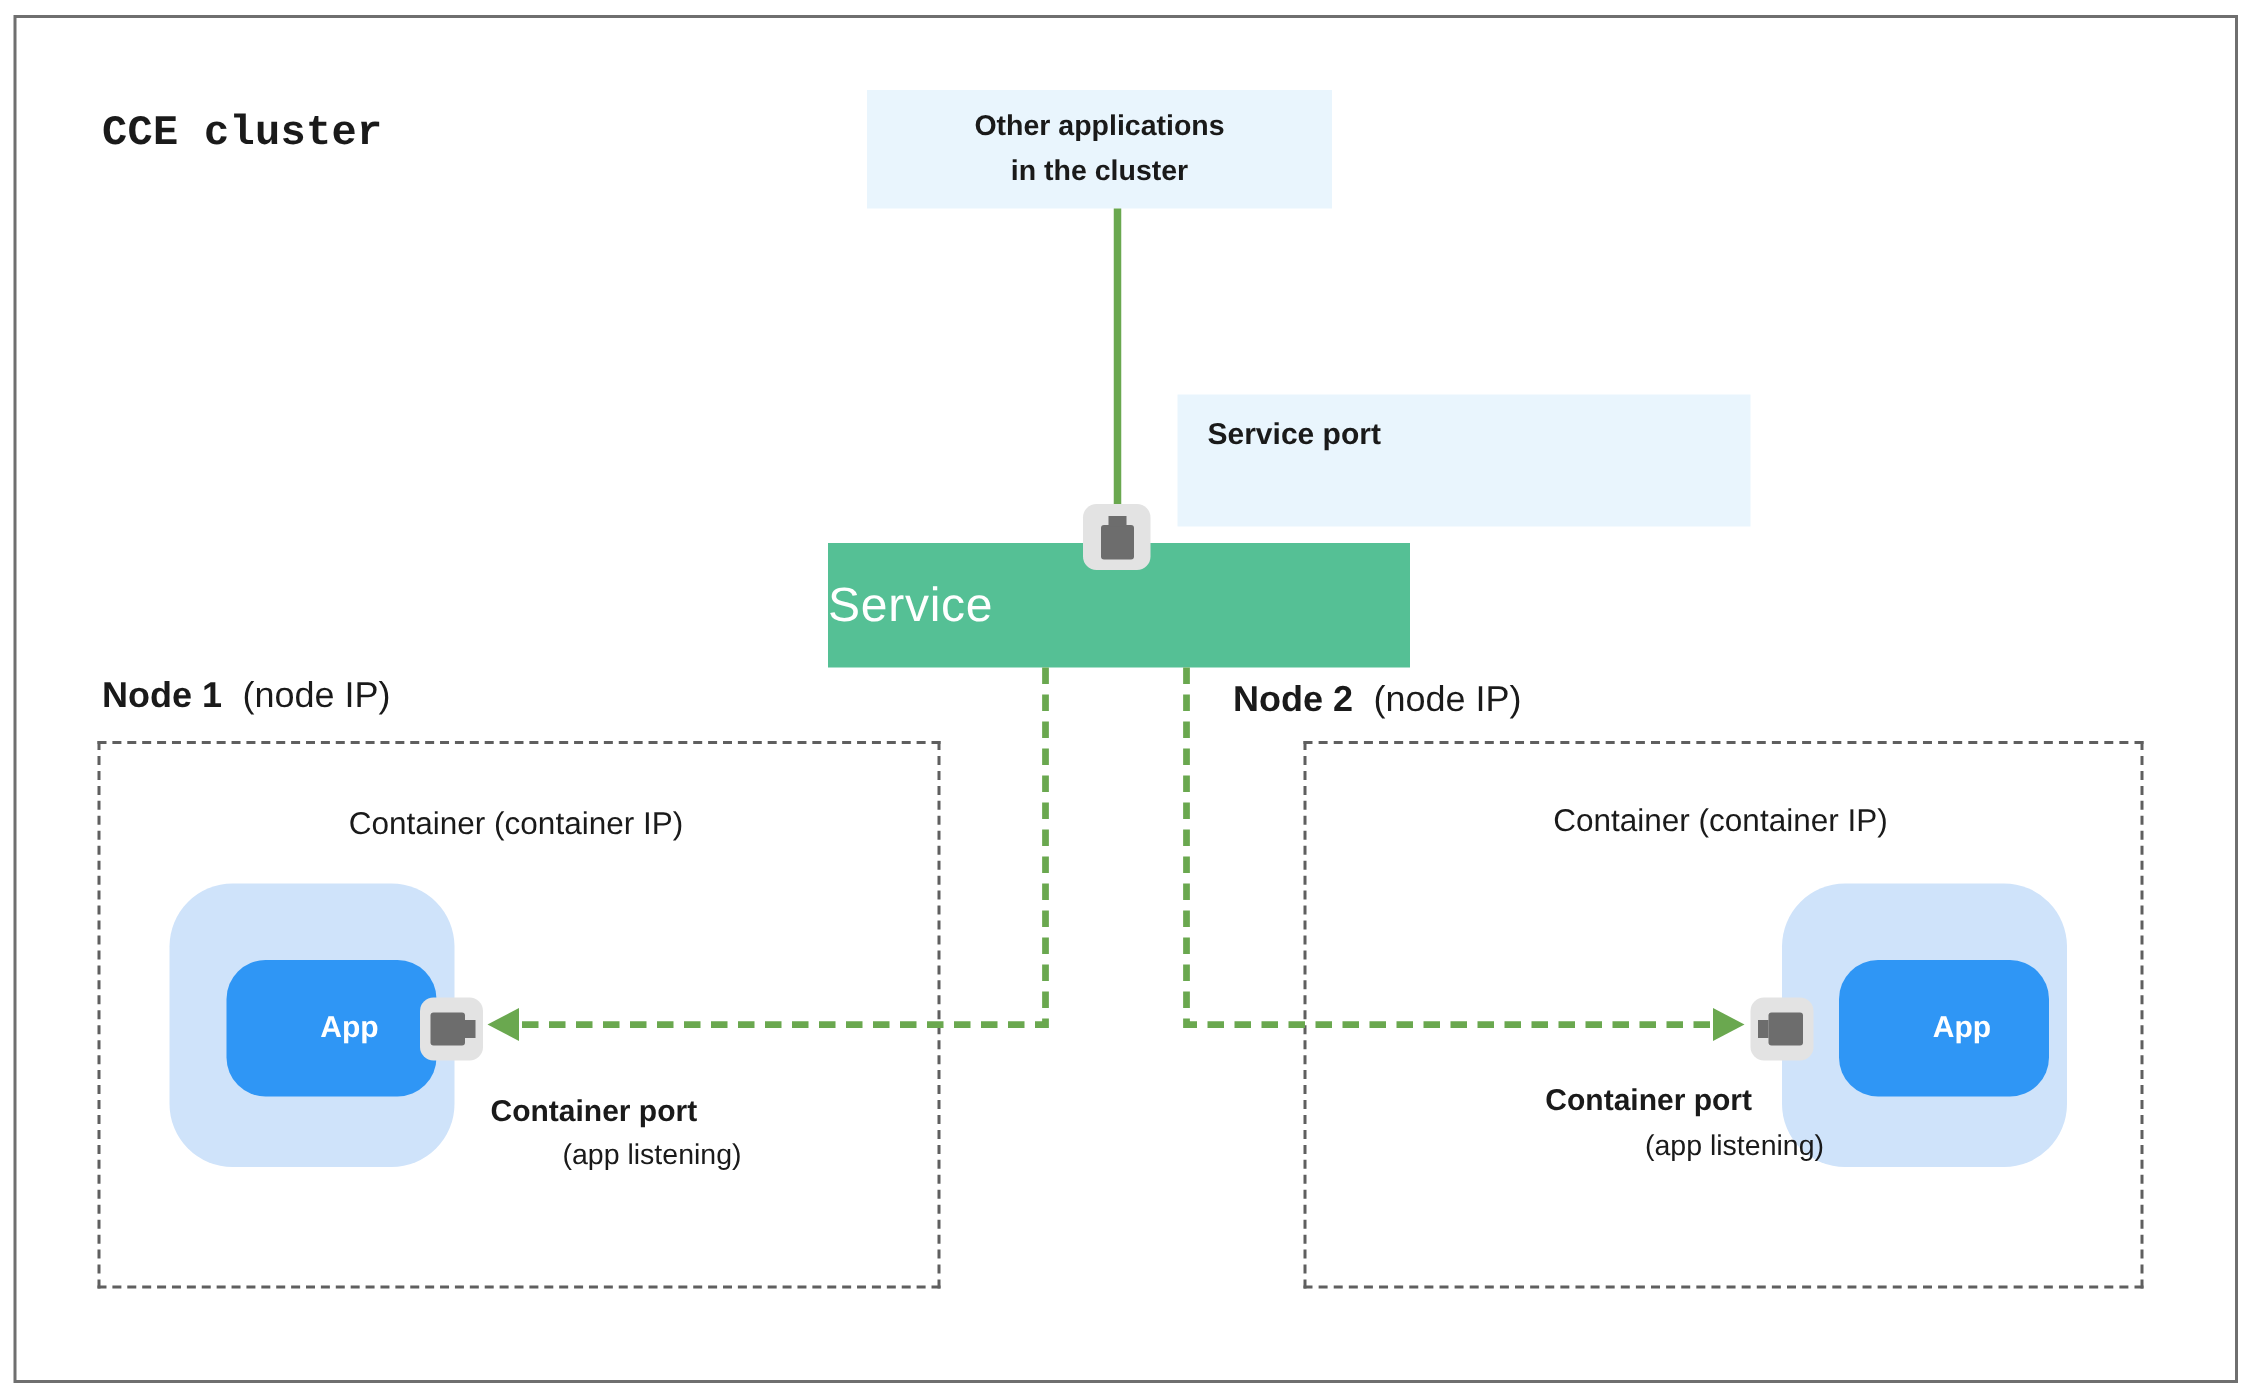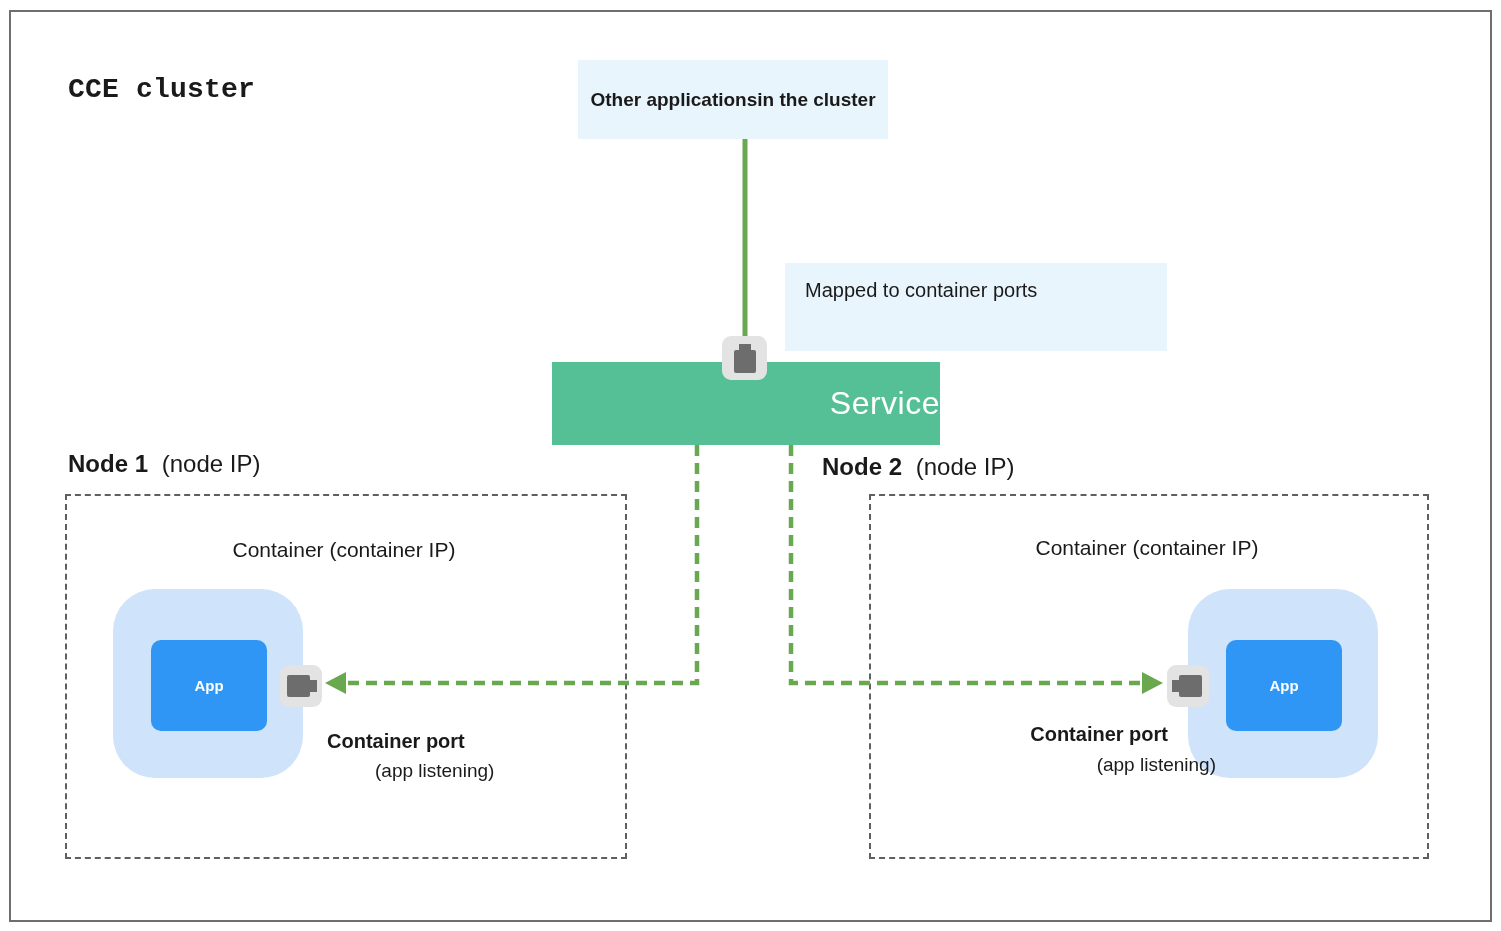--- a/index.html
+++ b/index.html
@@ -16,34 +16,34 @@
   }
   
   .page-title{
     left:68px;top:74px;
     font-size:28px;font-weight:700;letter-spacing:0.2px;font-family:Liberation Mono, monospace;
   }
   
   .note-box{background:var(--label_bg,#e9f5fd);}
   .other-apps{
     left:578px;top:60px;width:310px;height:79px;
-    display:flex;flex-direction:row;align-items:center;justify-content:center;
+    display:flex;flex-direction:column;align-items:center;justify-content:center;
     font-size:19px;font-weight:700;line-height:30px;
   }
   .service-note{
     left:785px;top:263px;width:382px;height:88px;
     padding:16px 0 0 20px;box-sizing:border-box;
   }
   .service-note .note-title{font-size:20px;font-weight:700;margin-bottom:8px;}
   .service-note .note-sub{font-size:20px;font-weight:400;}
   
   .service-box{
     left:552px;top:362px;width:388px;height:83px;
     background:var(--service_green,#55c095);
-    display:flex;align-items:center;justify-content:flex-end;
+    display:flex;align-items:center;justify-content:flex-start;
     color:#ffffff;font-size:32px;letter-spacing:0.5px;
   }
   
   .node-box{border:2px dashed var(--node_border,#5f5f5f);}
   .node1-box{left:65px;top:494px;width:558px;height:361px;}
   .node2-box{left:869px;top:494px;width:556px;height:361px;}
   .node-label{font-size:24px;white-space:nowrap;}
   .node-label .node-name{font-weight:700;}
   .node-label .node-ip{font-weight:400;margin-left:7px;}
   .node1-label{left:68px;top:450px;}
@@ -55,23 +55,23 @@
   .container2-label{left:869px;top:536px;width:556px;}
   
   .container-shape{
     background:var(--container_blue,#cfe3fa);
     border-radius:42px;width:190px;height:189px;
   }
   .container1{left:113px;top:589px;}
   .container2{left:1188px;top:589px;}
   .app-box{
     background:var(--app_blue,#2f96f5);
-    border-radius:10px;width:116px;height:91px;
+    border-radius:26px;width:116px;height:91px;
     display:flex;align-items:center;justify-content:center;
-    color:#ffffff;font-size:15px;font-weight:700;
+    color:#ffffff;font-size:20px;font-weight:700;padding-left:24px;
   }
   .app1{left:151px;top:640px;}
   .app2{left:1226px;top:640px;}
   
   .port{
     background:var(--port_bg,#e3e3e3);
     border-radius:9px;width:42px;height:42px;
   }
   .port-service{left:722px;top:336px;width:45px;height:44px;z-index:3;}
   .port-left{left:280px;top:665px;z-index:3;}
@@ -114,21 +114,21 @@
 
 <svg class="connectors" width="1501" height="931">
   <line class="solid-green" x1="745" y1="139" x2="745" y2="340"></line>
   <polyline class="dash-green" points="697,445 697,683 340,683"></polyline>
   <polygon class="arrow-green" points="325,683 346,672 346,694"></polygon>
   <polyline class="dash-green" points="791,445 791,683 1148,683"></polyline>
   <polygon class="arrow-green" points="1163,683 1142,672 1142,694"></polygon>
 </svg>
 
 <div class="abs note-box service-note">
-  <div class="note-sub">Mapped to container ports</div>
+  <div class="note-title">Service port</div>
 </div>
 
 <div class="abs service-box">
   <span>Service</span>
 </div>
 <div class="abs port port-service tab-top">
   <div class="plug-body"></div>
   <div class="plug-tab"></div>
 </div>
 

